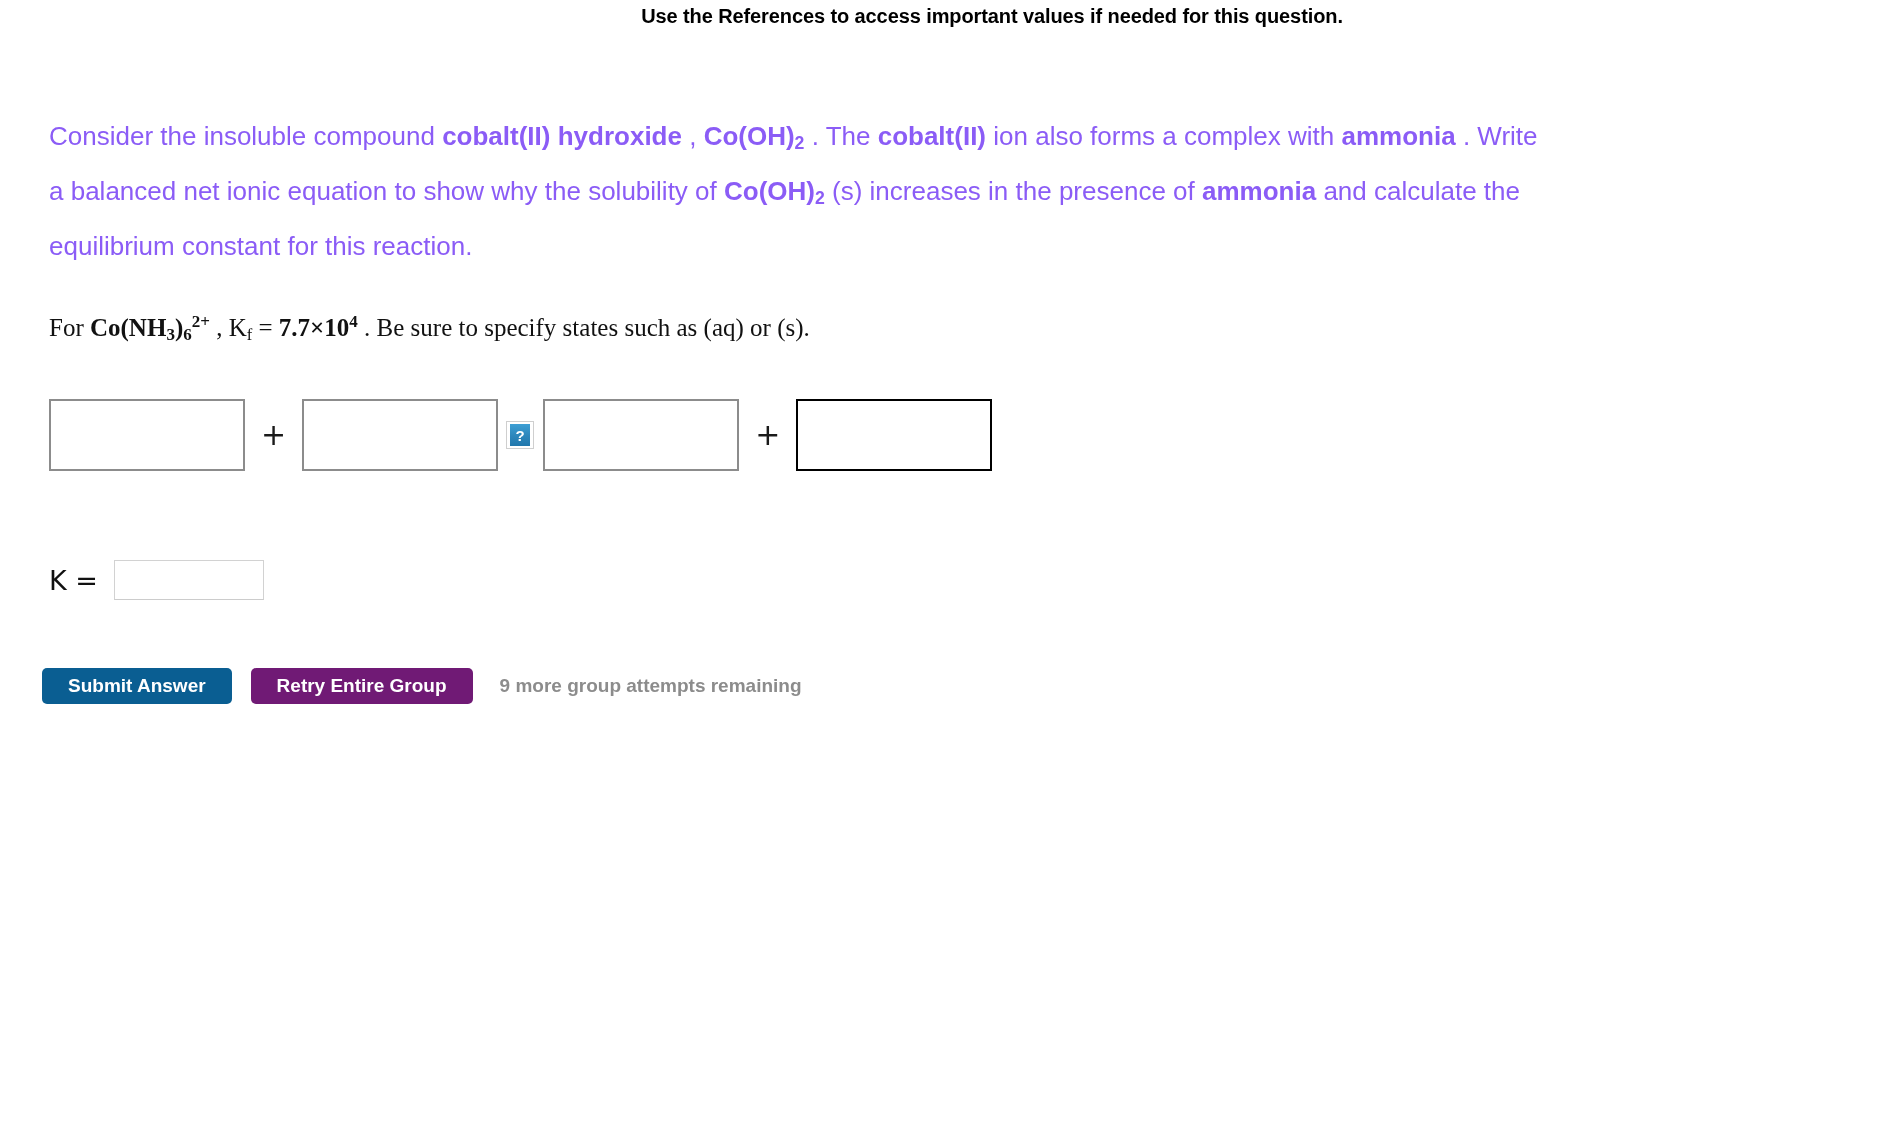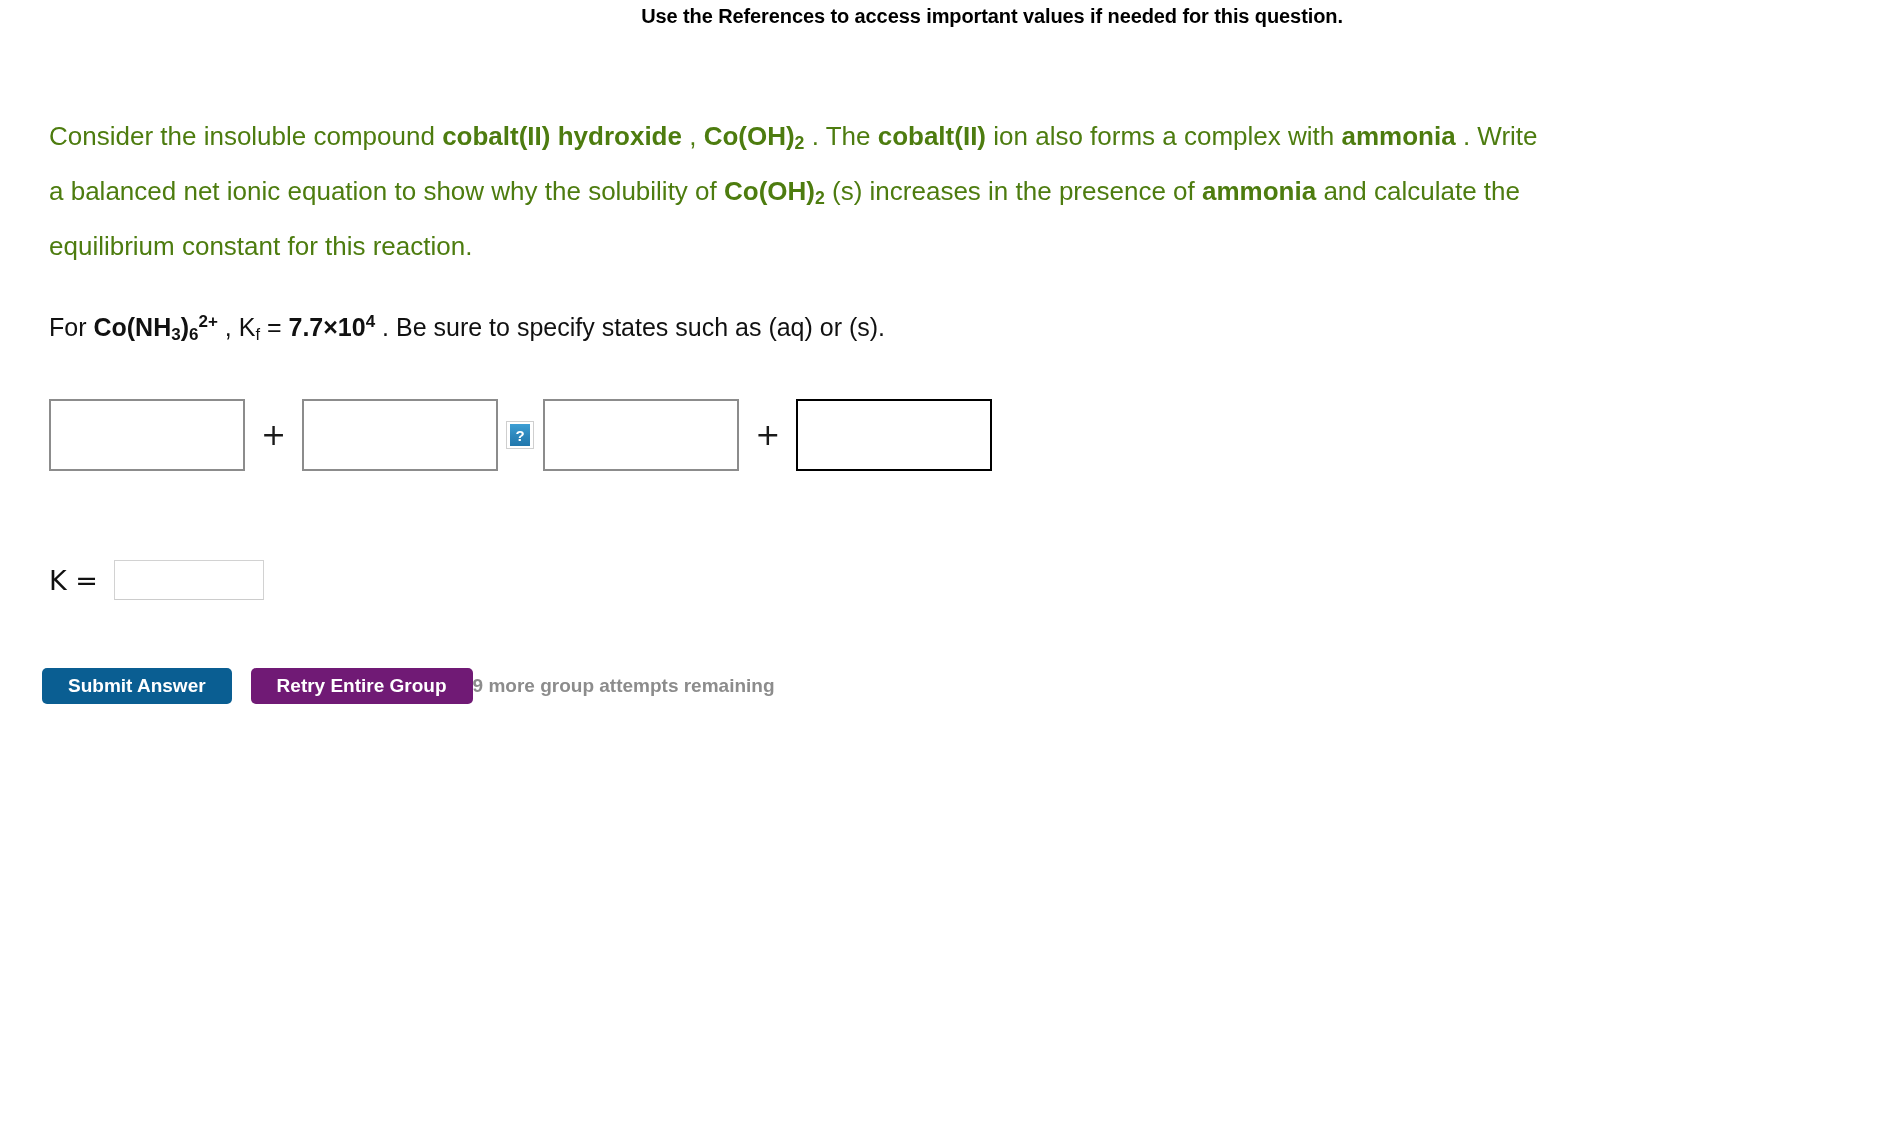--- a/index.html
+++ b/index.html
@@ -34,32 +34,32 @@
 
   
   .question-body {
     position: absolute;
     top: 112px;
     left: 49px;
     width: 1495px;
     font-family: "Liberation Sans", sans-serif;
     font-size: 26px;
     line-height: 48px;
-    color: #4d7c0f;
+    color: #8b5cf6;
   }
   .question-body b { font-weight: bold; }
   sub { font-size: 0.68em; font-weight: inherit; vertical-align: -0.22em; }
   sup { font-size: 0.68em; font-weight: inherit; vertical-align: 0.52em; }
 
   
   .kf-line {
     position: absolute;
     top: 305px;
     left: 49px;
-    font-family: Liberation Sans, sans-serif;
+    font-family: Liberation Serif, serif;
     font-size: 25px;
     line-height: 34px;
     white-space: nowrap;
     color: #111;
   }
   .kf-line b { font-weight: bold; }
   .kf-line .kf-sym { font-size: 25px; }
   .kf-line .kf-sym sub { font-size: 0.66em; vertical-align: -0.25em; }
 
   
@@ -163,20 +163,21 @@
     font-size: 19px;
     color: #ffffff;
     height: 36px;
     padding: 0 26px;
     cursor: pointer;
     white-space: nowrap;
   }
   .btn-submit { background: #0a5e92; }
   .btn-retry  { background: #701a75; margin-left: 19px; }
   .attempts {
+    margin-left: 27px;
     font-family: "Liberation Sans", sans-serif;
     font-weight: bold;
     font-size: 19px;
     color: #8c8c8c;
     white-space: nowrap;
   }
 </style>
 </head>
 <body>
 

